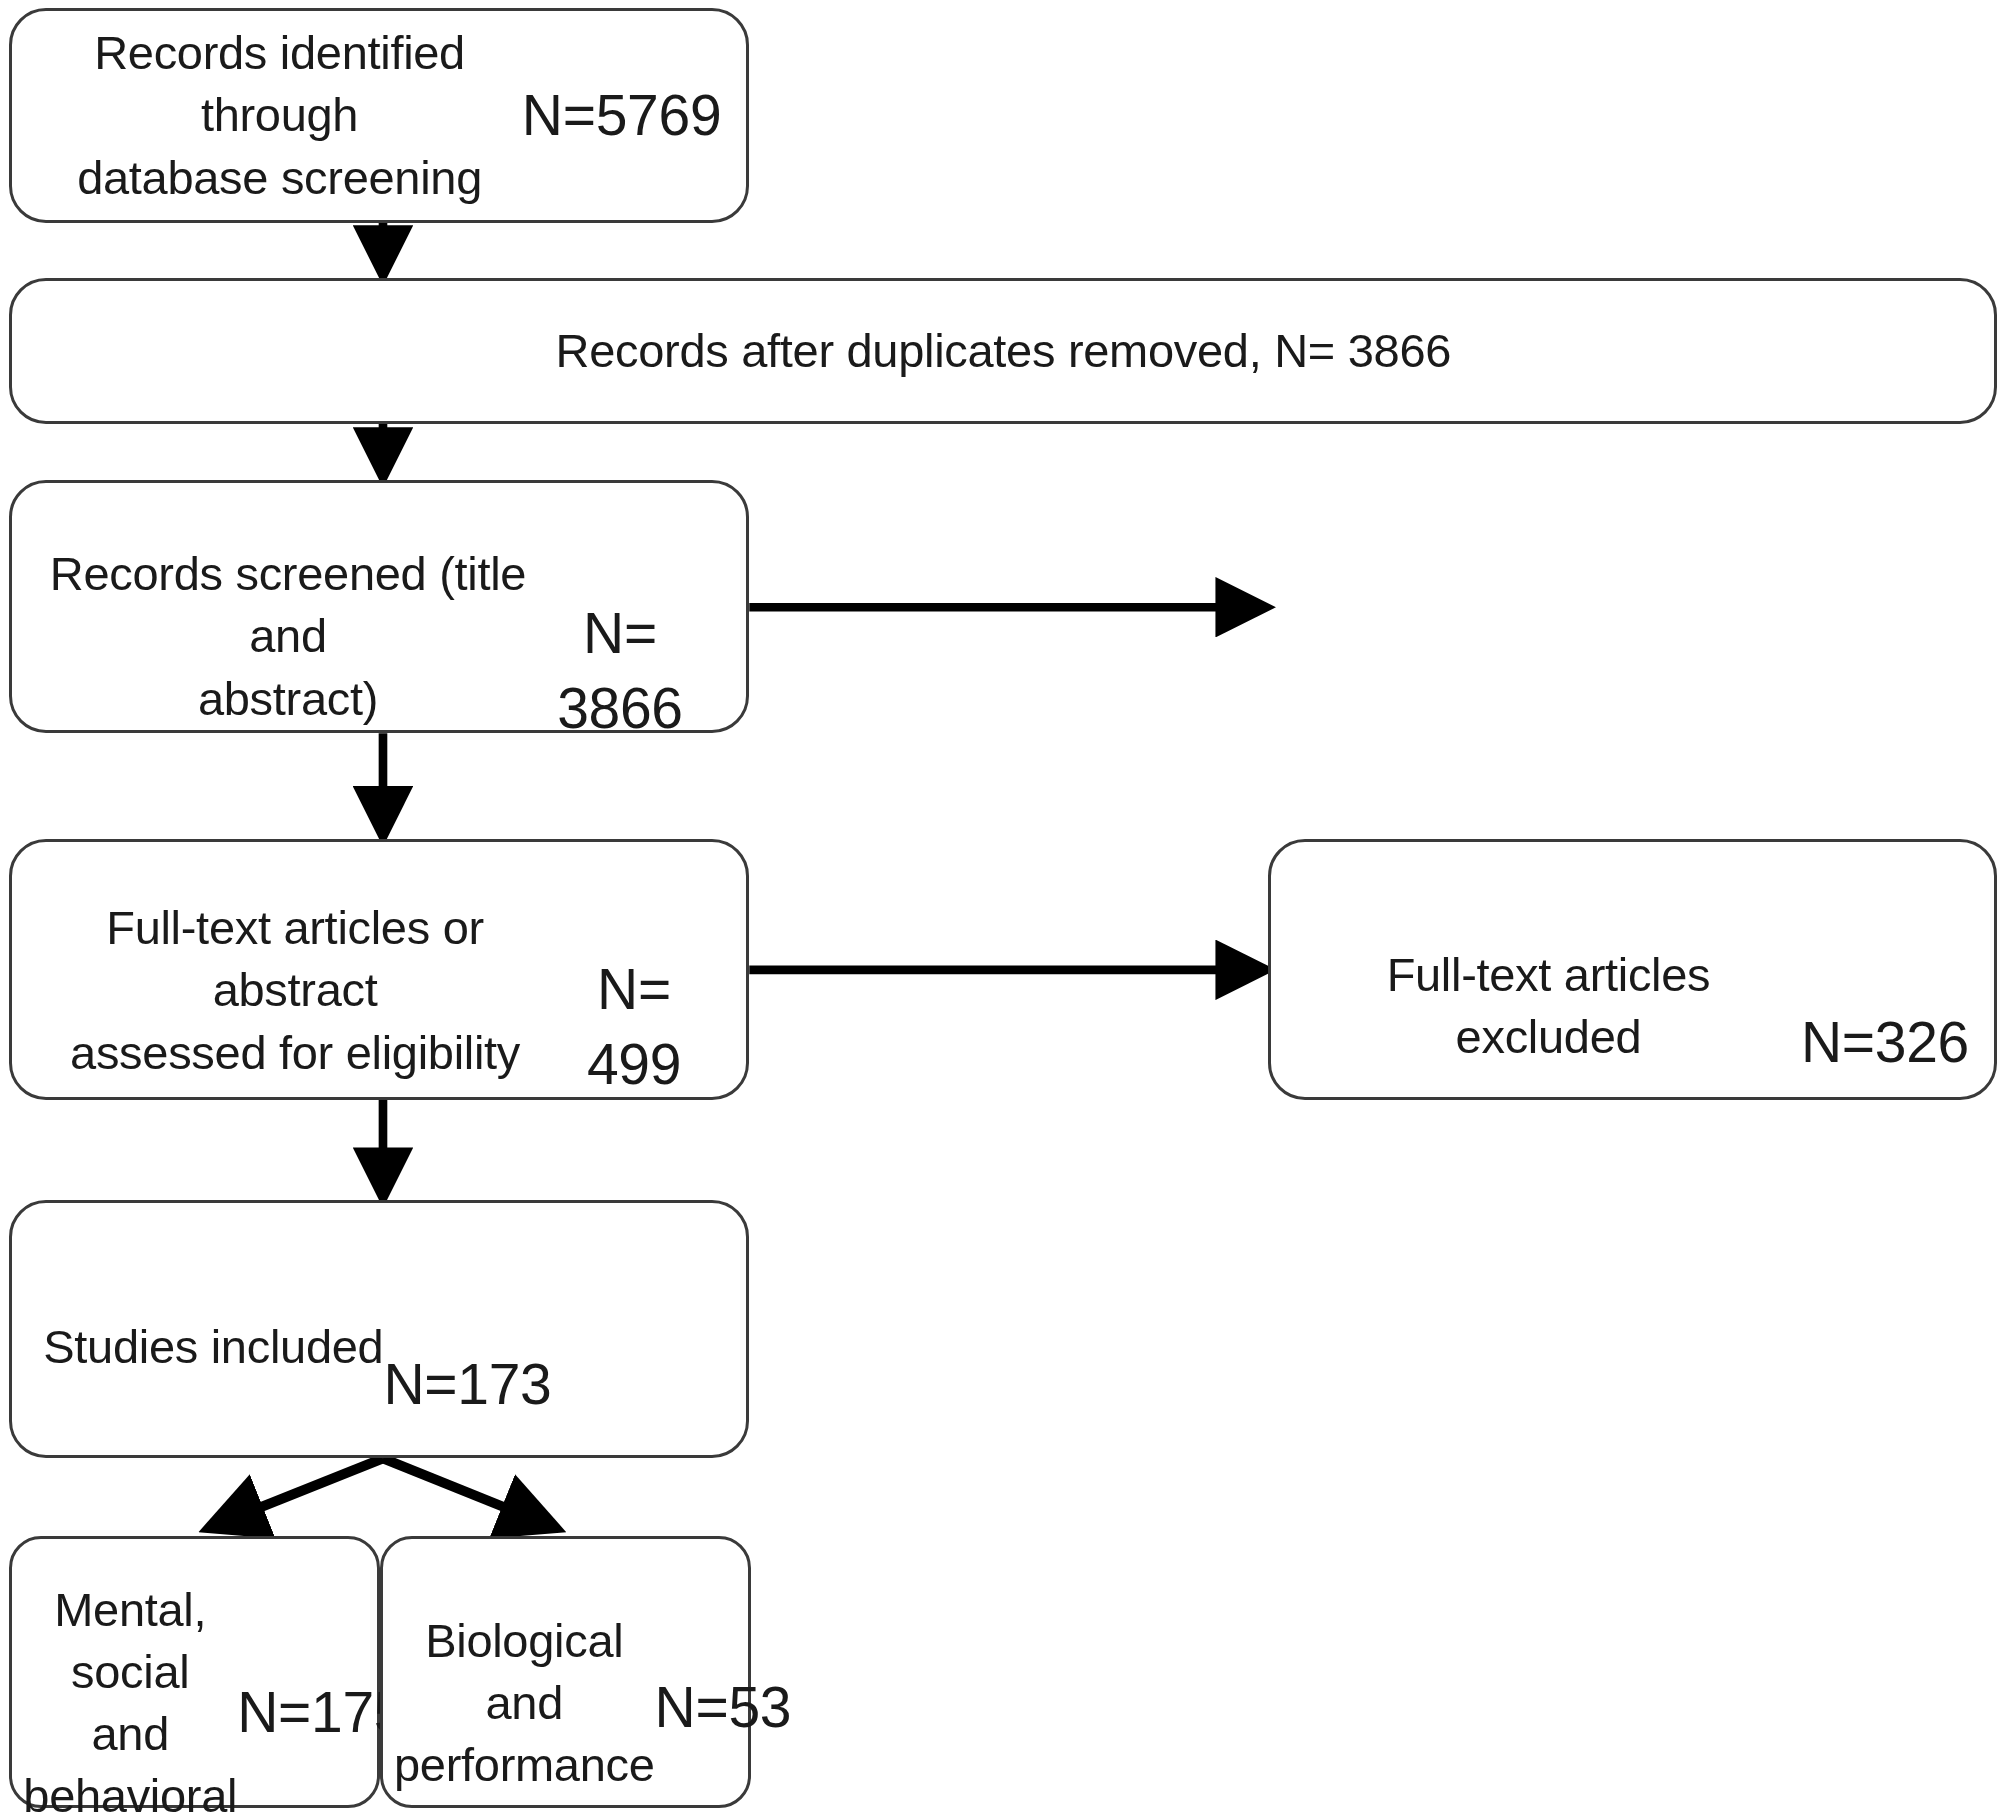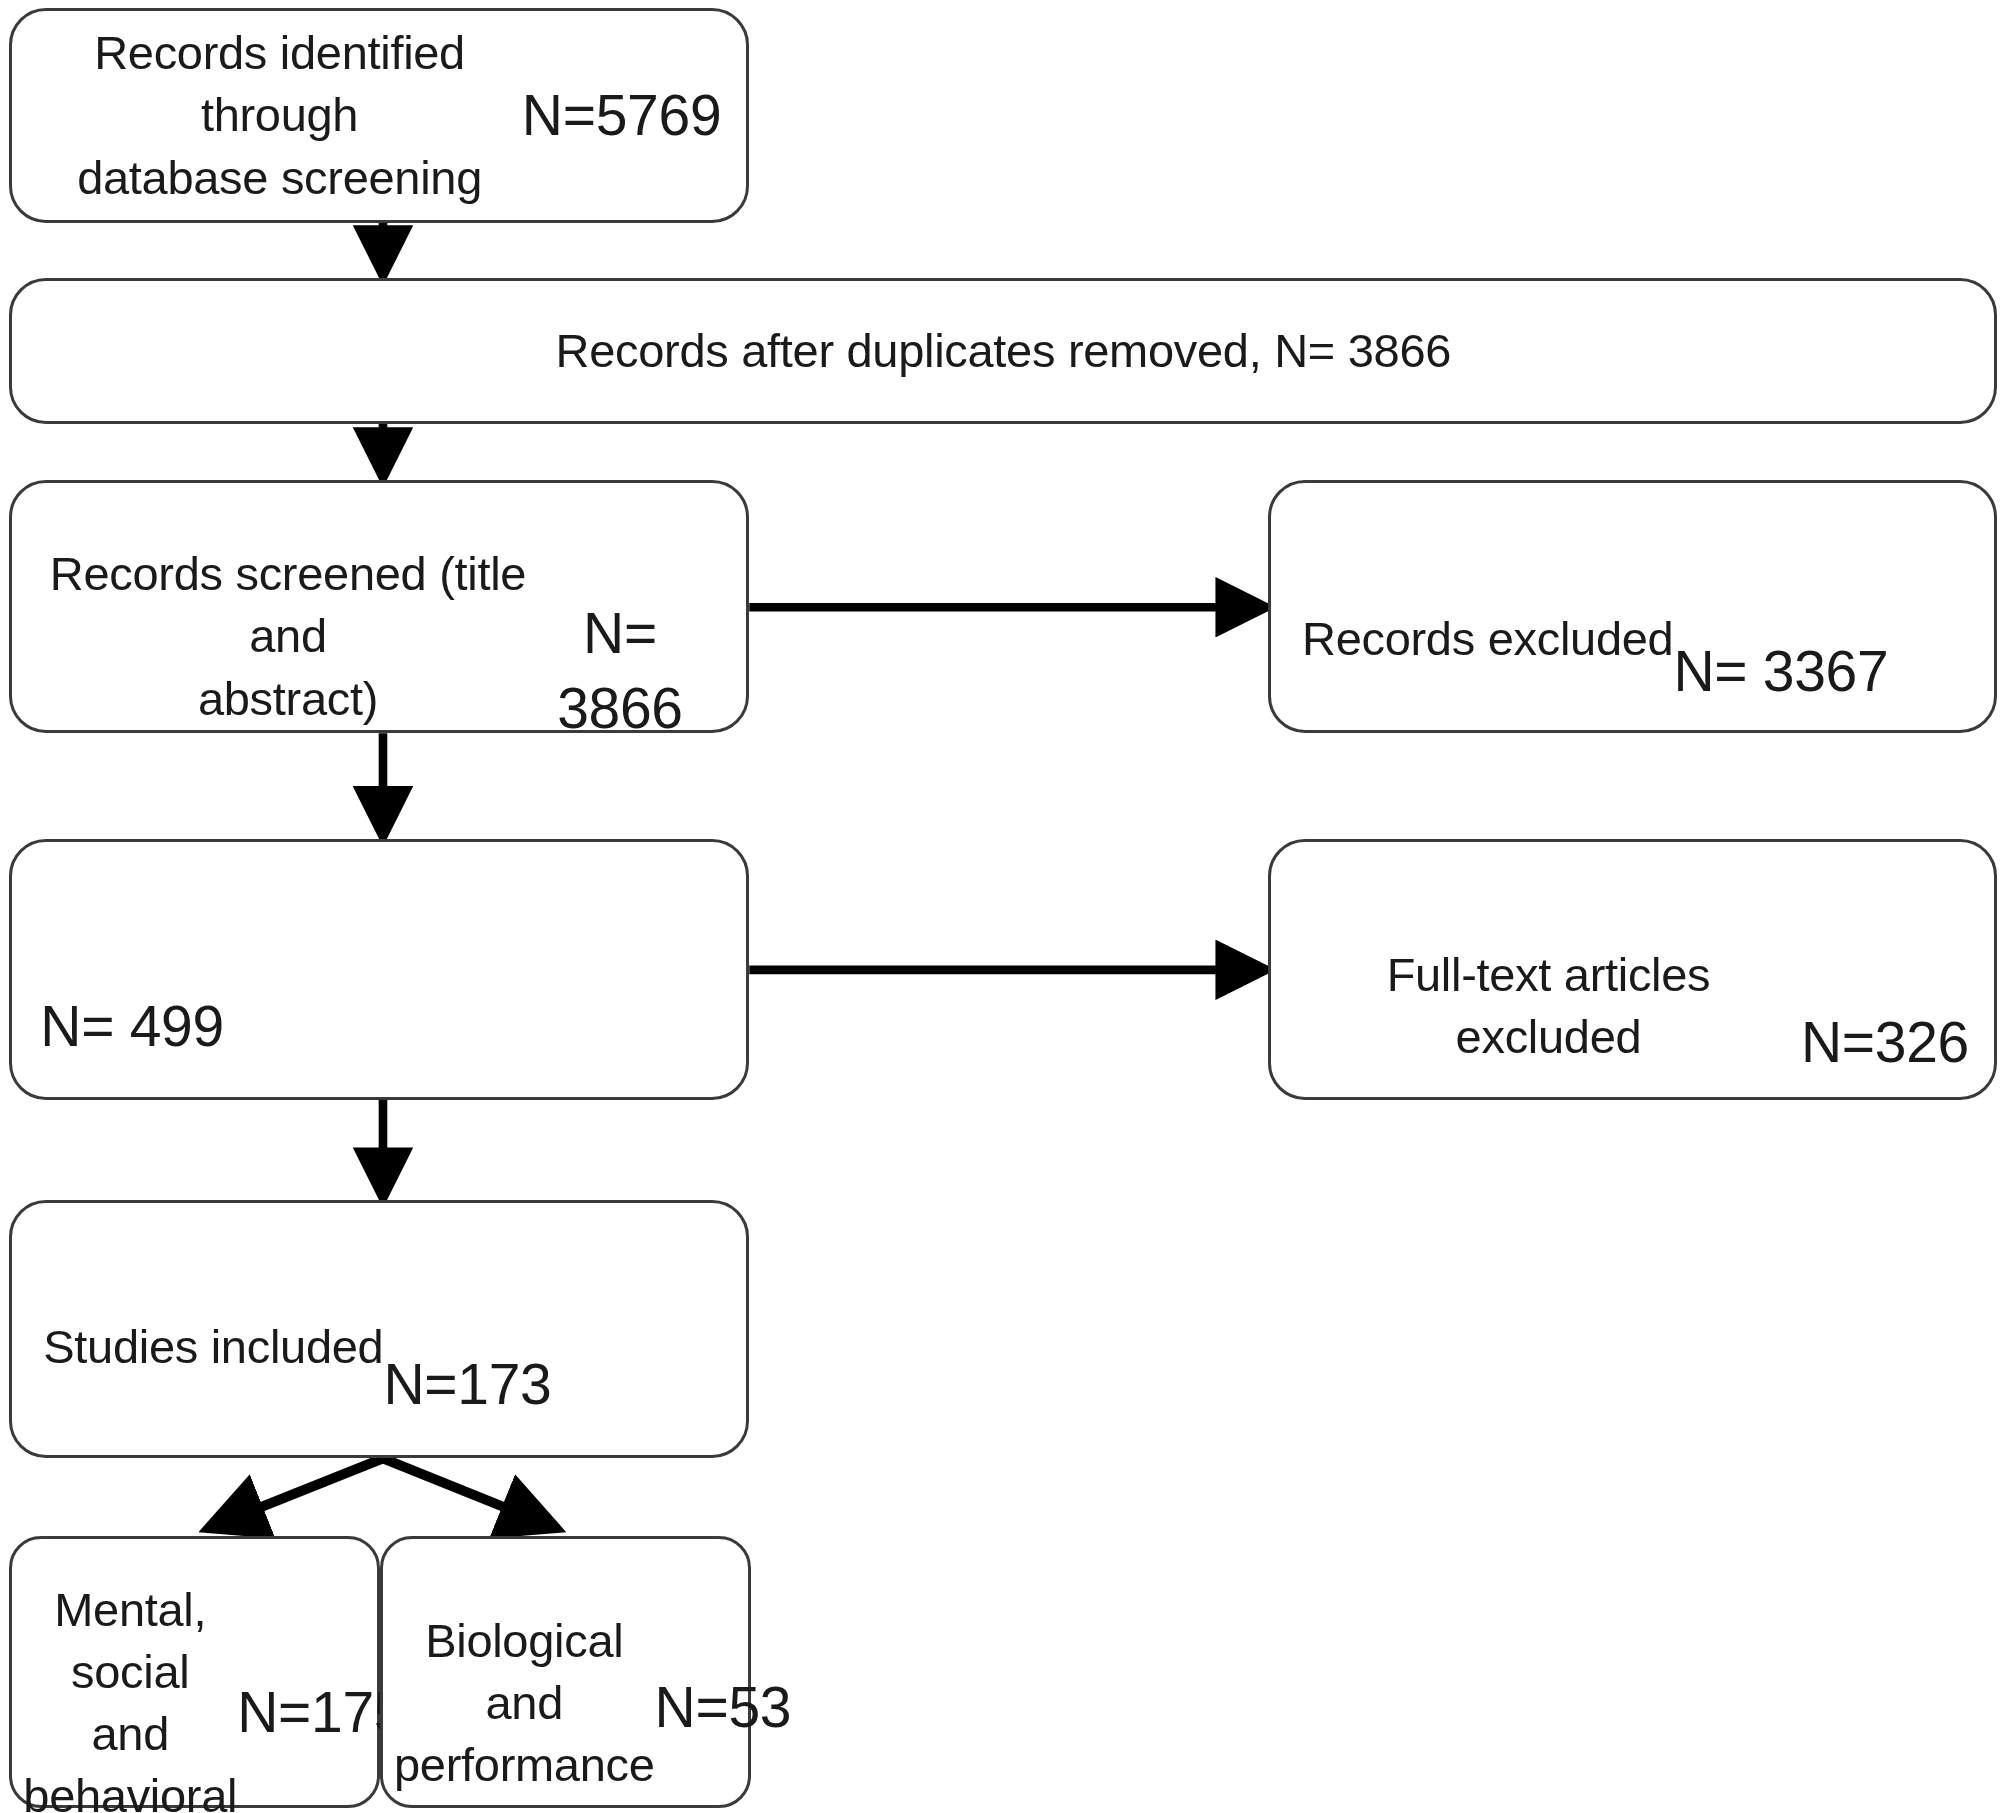--- a/index.html
+++ b/index.html
@@ -124,26 +124,24 @@
   <div class="node" id="node-dedup">
     <div class="title">Records after duplicates removed, N= 3866</div>
   </div>
 
   <div class="node" id="node-screened">
     <div class="title">Records screened (title and
 abstract)</div>
     <div class="count">N= 3866</div>
   </div>
 
-  <div class="node" id="node-recexcl">
-    <div class="title">Records excluded</div>
-    <div class="count">N= 3367</div>
-  </div>
 
   <div class="node" id="node-fulltext">
+    <div class="title">Full-text articles or abstract
+assessed for eligibility</div>
     <div class="count">N= 499</div>
   </div>
 
   <div class="node" id="node-ftexcl">
     <div class="title">Full-text articles excluded</div>
     <div class="count">N=326</div>
   </div>
 
   <div class="node" id="node-included">
     <div class="title">Studies included</div>

